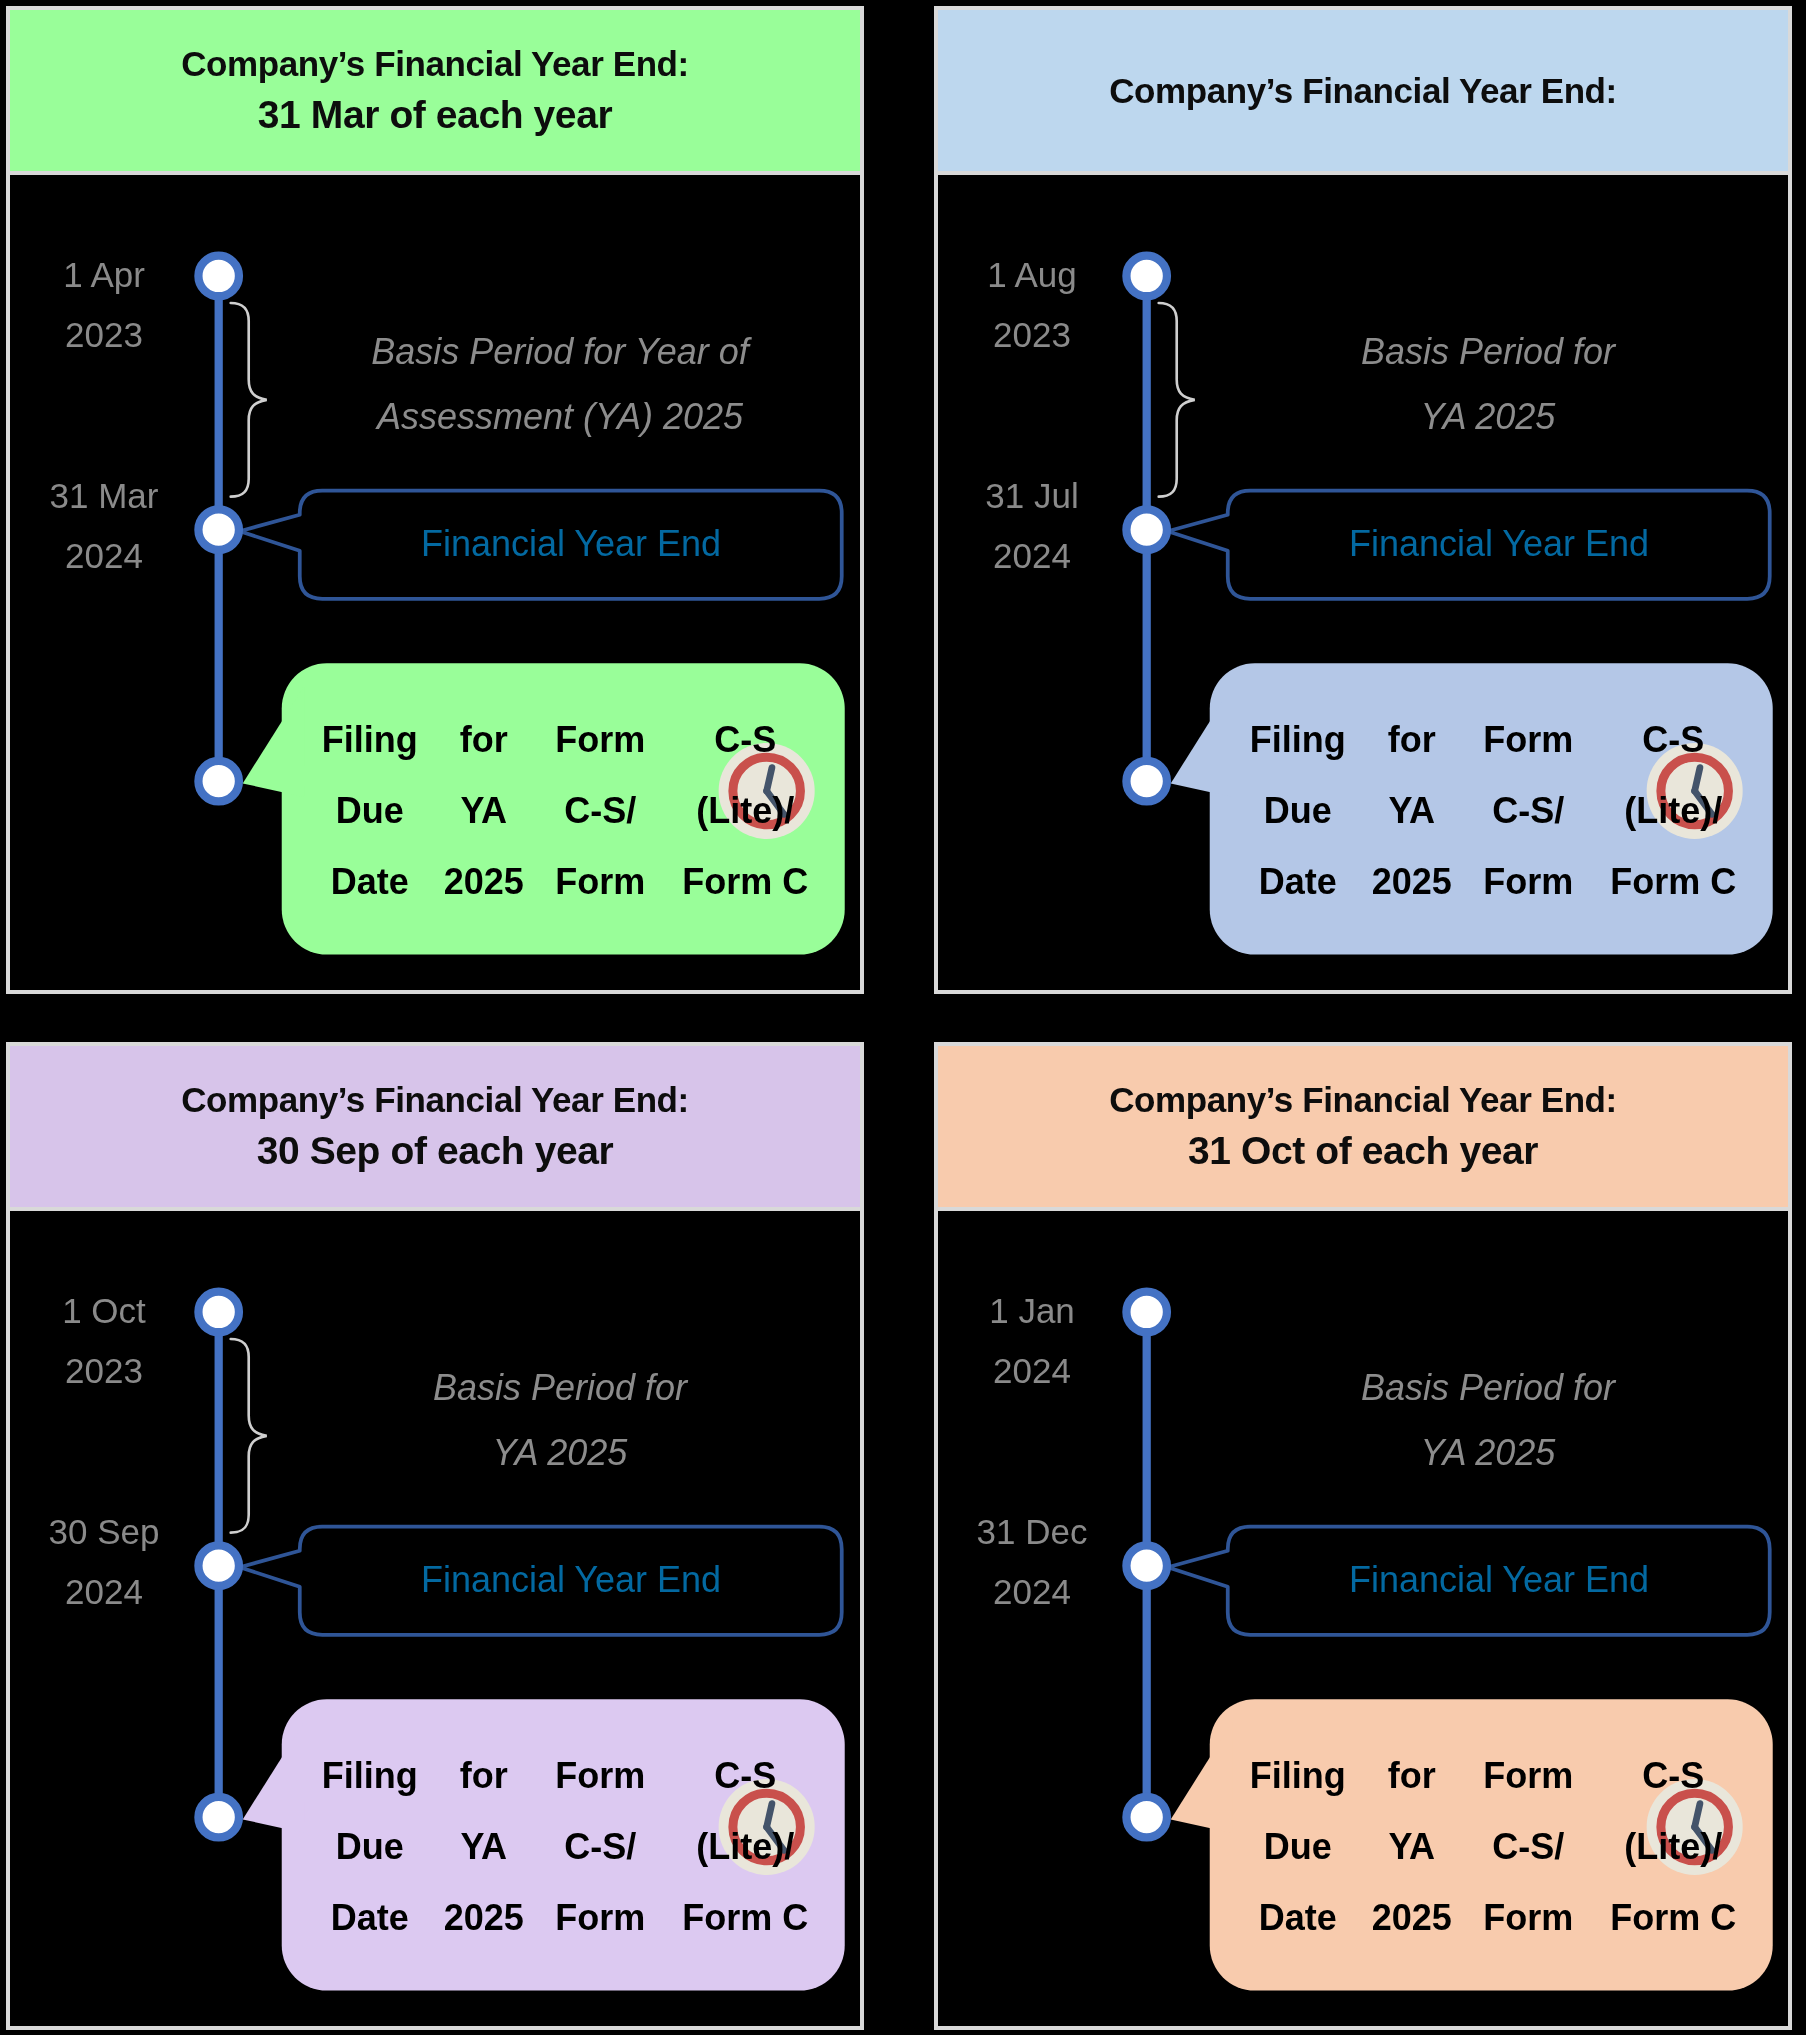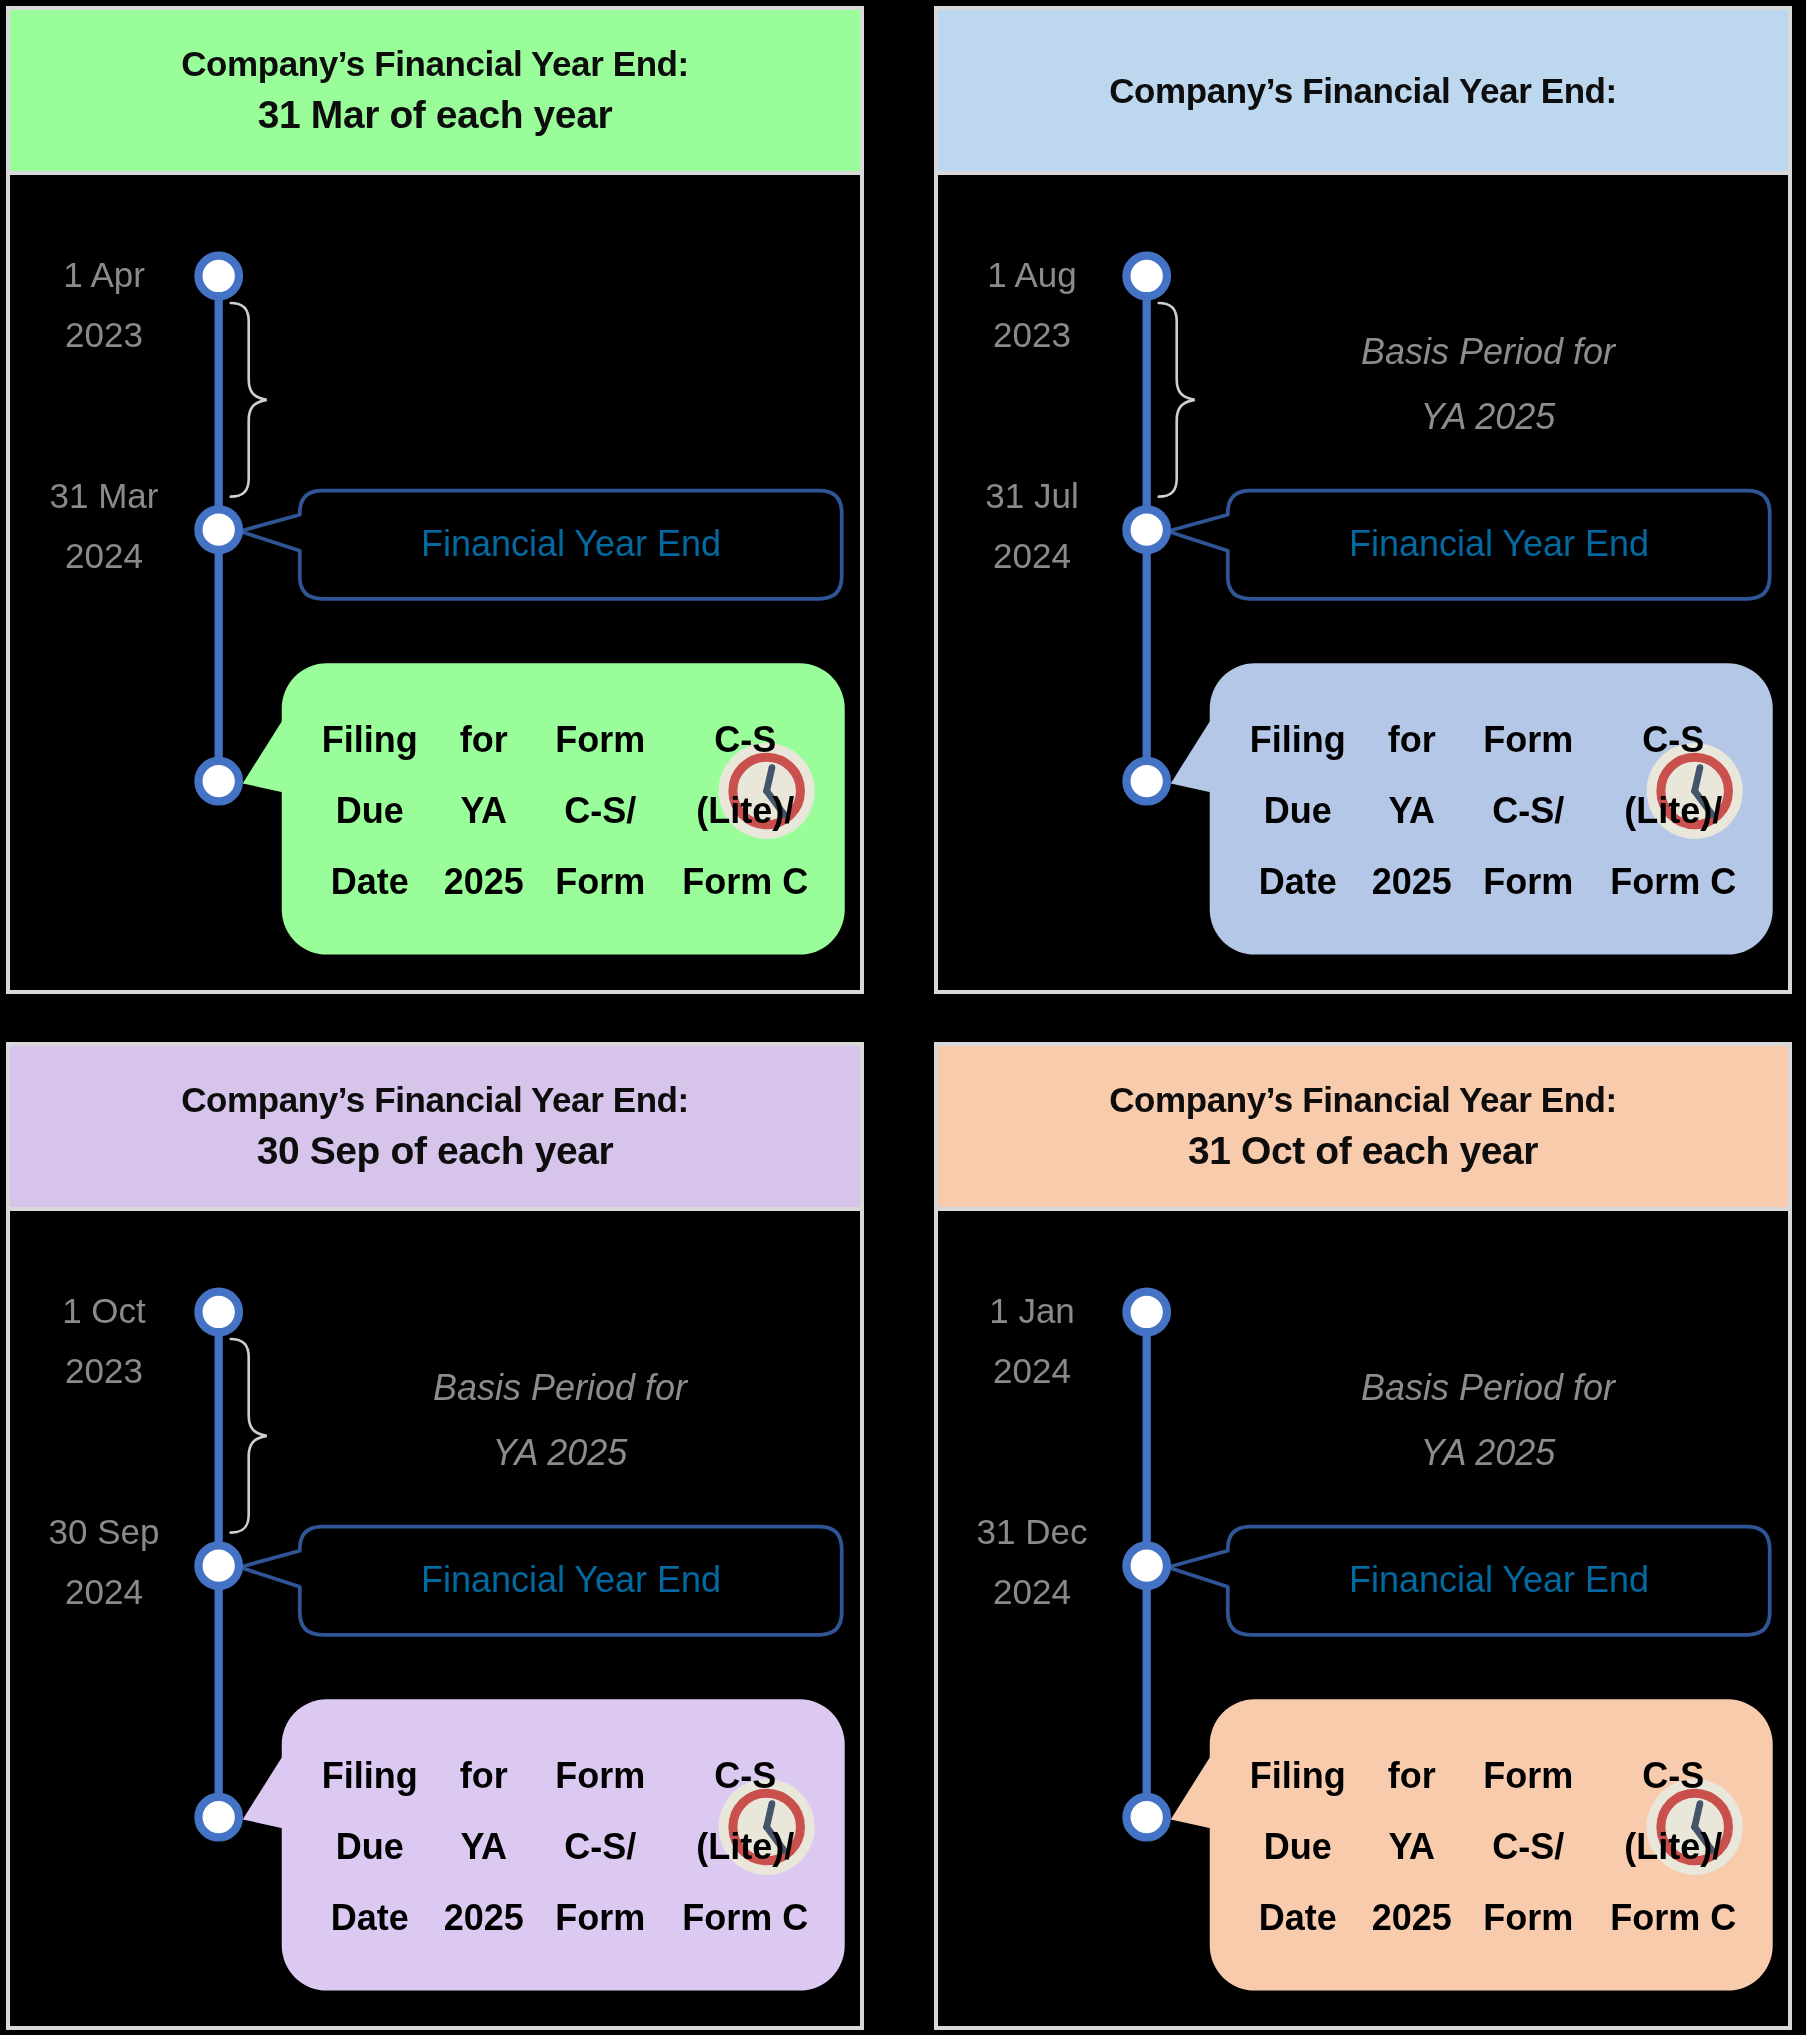--- a/index.html
+++ b/index.html
@@ -82,20 +82,24 @@
       </g>
     </svg>
     <div class="date d1">
       <div>1 Apr</div>
       <div>2023</div>
     </div>
     <div class="date d2">
       <div>31 Mar</div>
       <div>2024</div>
     </div>
+    <div class="basis">
+      <div>Basis Period for Year of</div>
+      <div>Assessment (YA) 2025</div>
+    </div>
     <div class="fyelabel">Financial Year End</div>
     <div class="filing">
       <div>Filing Due Date</div>
       <div>for YA 2025</div>
       <div>Form C-S/ Form</div>
       <div>C-S (Lite)/ Form C</div>
     </div>
   </div>
 </section>
 

